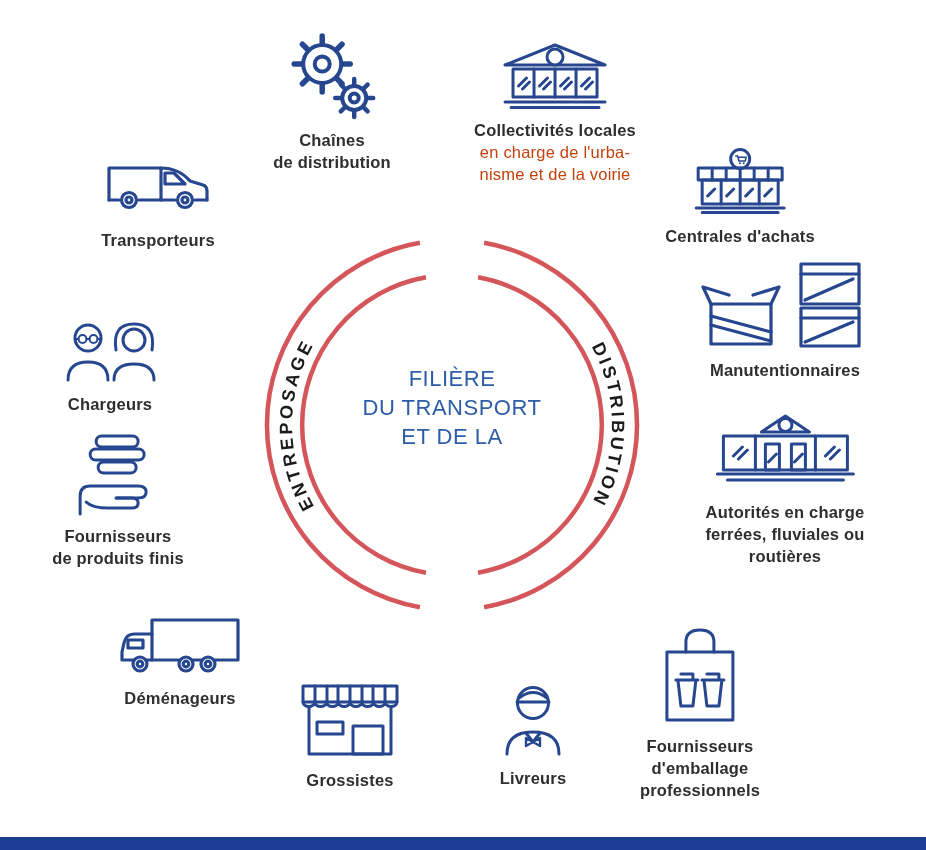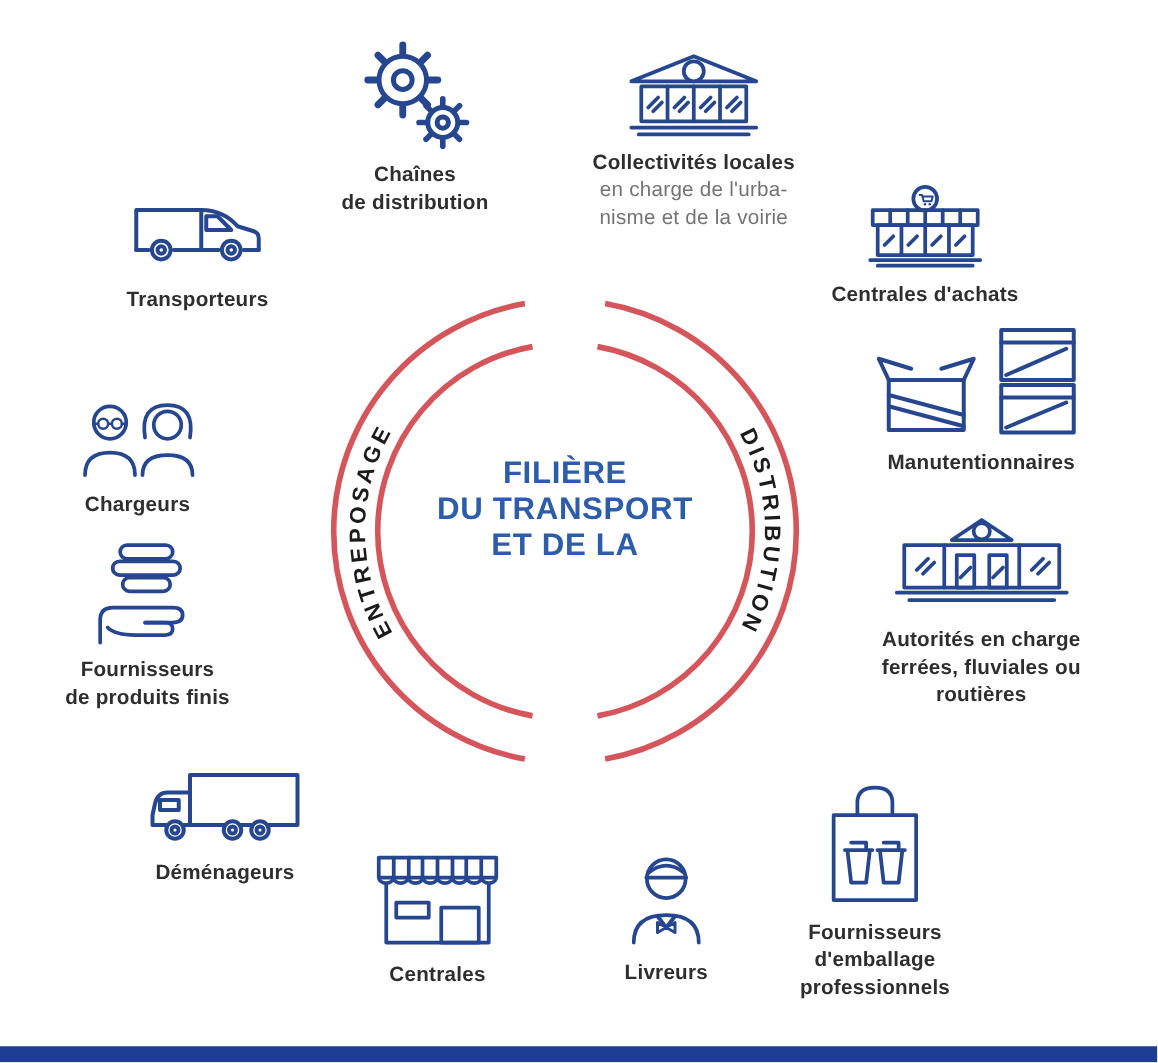--- a/index.html
+++ b/index.html
@@ -3,29 +3,29 @@
 <meta charset="utf-8">
 <style>
   html,body{margin:0;padding:0;background:#fff;}
   .stage{position:relative;width:926px;height:850px;background:#ffffff;overflow:hidden;
          font-family:"Liberation Sans",sans-serif;}
   .node{position:absolute;display:flex;flex-direction:column;align-items:center;
         text-align:center;transform:translateX(-50%);}
   .node .label{margin-top:9px;}
   .node .l{display:block;white-space:nowrap;font-weight:bold;font-size:16.5px;
            line-height:1.34;color:#2e2e2e;letter-spacing:0.2px;}
-  .node .l.sub{font-weight:400;color:#737373;}
+  .node .l.sub{font-weight:400;color:#c2410c;}
   .licon{stroke:#26478f;fill:none;stroke-linecap:round;stroke-linejoin:round;display:block;}
   .center-svg{position:absolute;left:242px;top:215px;}
   .arc{stroke:#d4555a;stroke-width:4.5;fill:none;}
   .arc-text{font-family:"Liberation Sans",sans-serif;font-weight:bold;font-size:18px;
             letter-spacing:3px;fill:#1b1b1b;stroke:none;}
   .center-title{position:absolute;left:452px;top:364px;transform:translateX(-50%);
                 width:320px;text-align:center;}
-  .center-title .t{display:block;font-weight:bold;font-size:25px;line-height:29px;
+  .center-title .t{display:block;font-weight:normal;font-size:22px;line-height:29px;
                    color:#2d5ca8;letter-spacing:0.5px;white-space:nowrap;}
   .footer-bar{position:absolute;left:0;bottom:0;width:926px;height:13px;background:#1d3e92;}
 </style>
 </head>
 <body>
 
 <div class="stage">
 
   <svg class="center-svg" width="420" height="420" viewBox="0 0 420 420">
     <defs>
@@ -217,21 +217,21 @@
   <div class="node" style="left:350px;top:674px;">
     <svg class="licon" width="106" height="86" viewBox="0 0 106 86" stroke-width="3">
       <rect x="6" y="12" width="94" height="16"></rect>
       <path d="M18,12 V28 M30,12 V28 M41,12 V28 M53,12 V28 M65,12 V28 M76,12 V28 M88,12 V28"></path>
       <path d="M6,28 a5.9,5 0 0 0 11.75,0 a5.9,5 0 0 0 11.75,0 a5.9,5 0 0 0 11.75,0 a5.9,5 0 0 0 11.75,0 a5.9,5 0 0 0 11.75,0 a5.9,5 0 0 0 11.75,0 a5.9,5 0 0 0 11.75,0 a5.9,5 0 0 0 11.75,0"></path>
       <path d="M12,33 V80 H94 V33"></path>
       <rect x="20" y="48" width="26" height="12"></rect>
       <rect x="56" y="52" width="30" height="28"></rect>
     </svg>
     <div class="label">
-      <span class="l">Centrales</span>
+      <span class="l">Grossistes</span>
     </div>
   </div>
 
   <div class="node" style="left:533px;top:678px;">
     <svg class="licon" width="68" height="80" viewBox="0 0 68 80" stroke-width="3">
       <circle cx="34" cy="25" r="15.5"></circle>
       <path d="M20,20 Q34,9 48,20 M18,24 H50"></path>
       <path d="M8,76 Q8,54 34,54 Q60,54 60,76"></path>
       <path d="M27,55 L34,64 L41,55"></path>
       <path d="M34,64 l-7,-4 v8 z M34,64 l7,-4 v8 z" stroke-width="2.4"></path>

